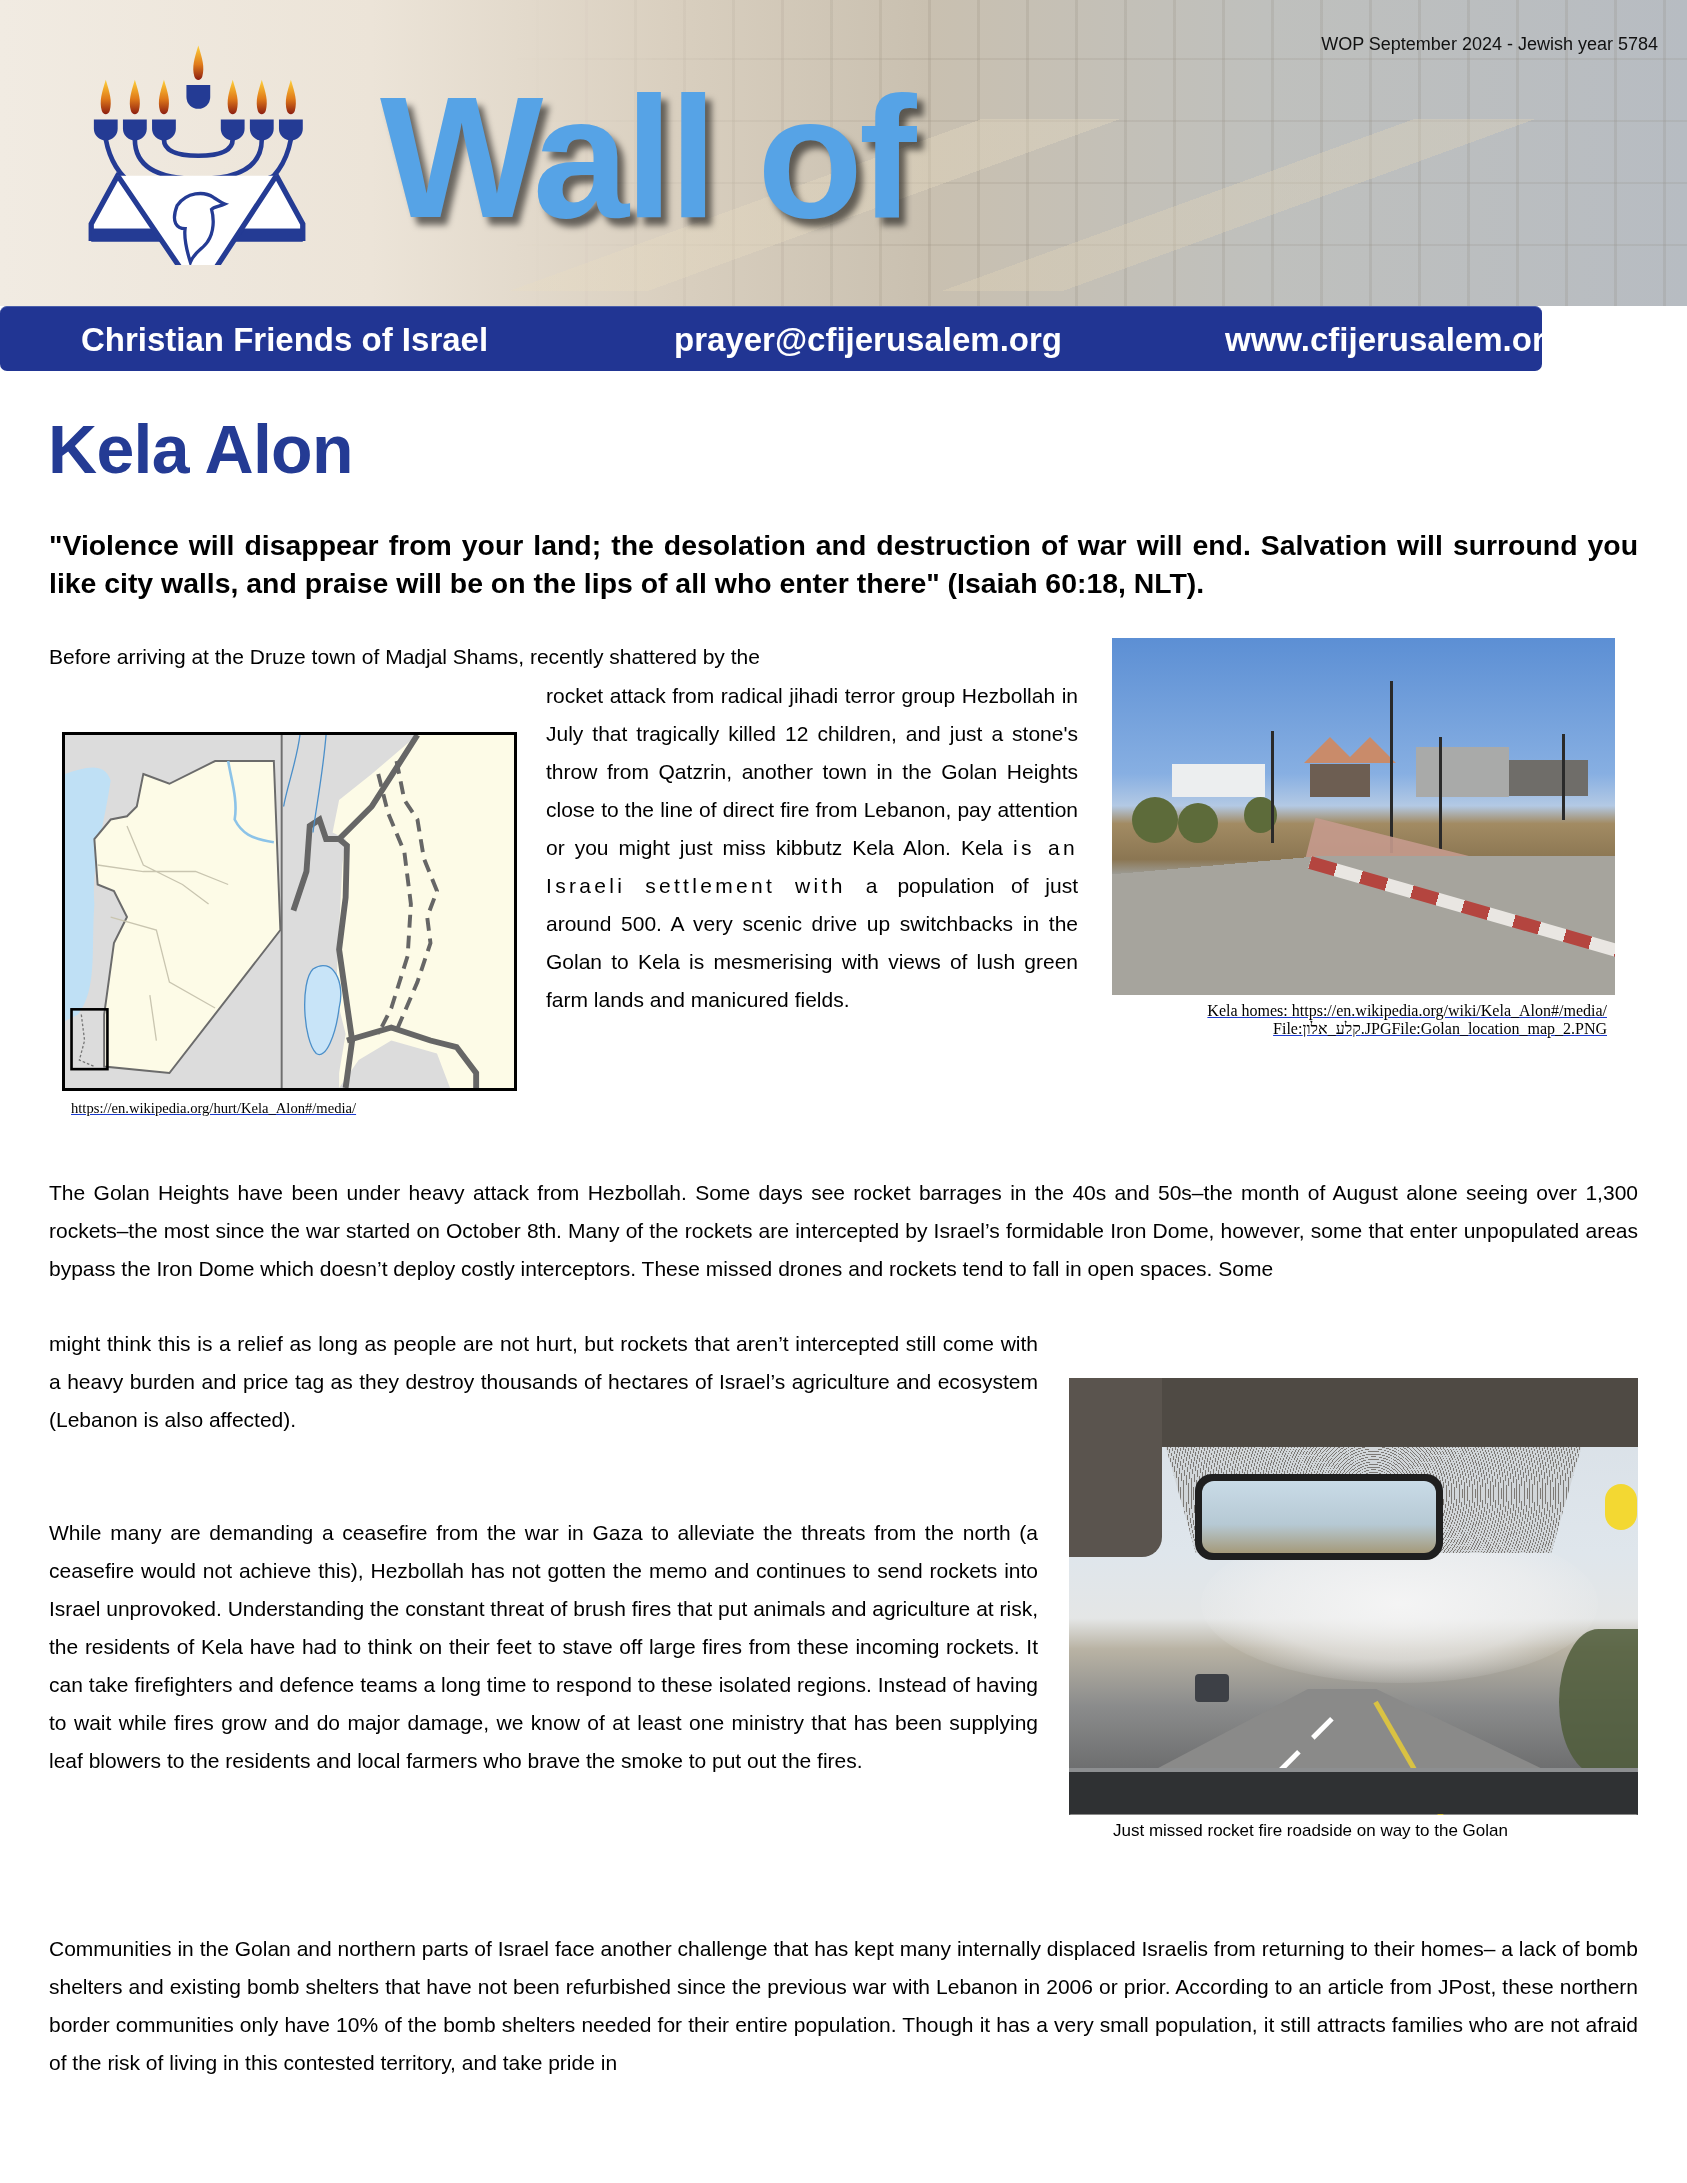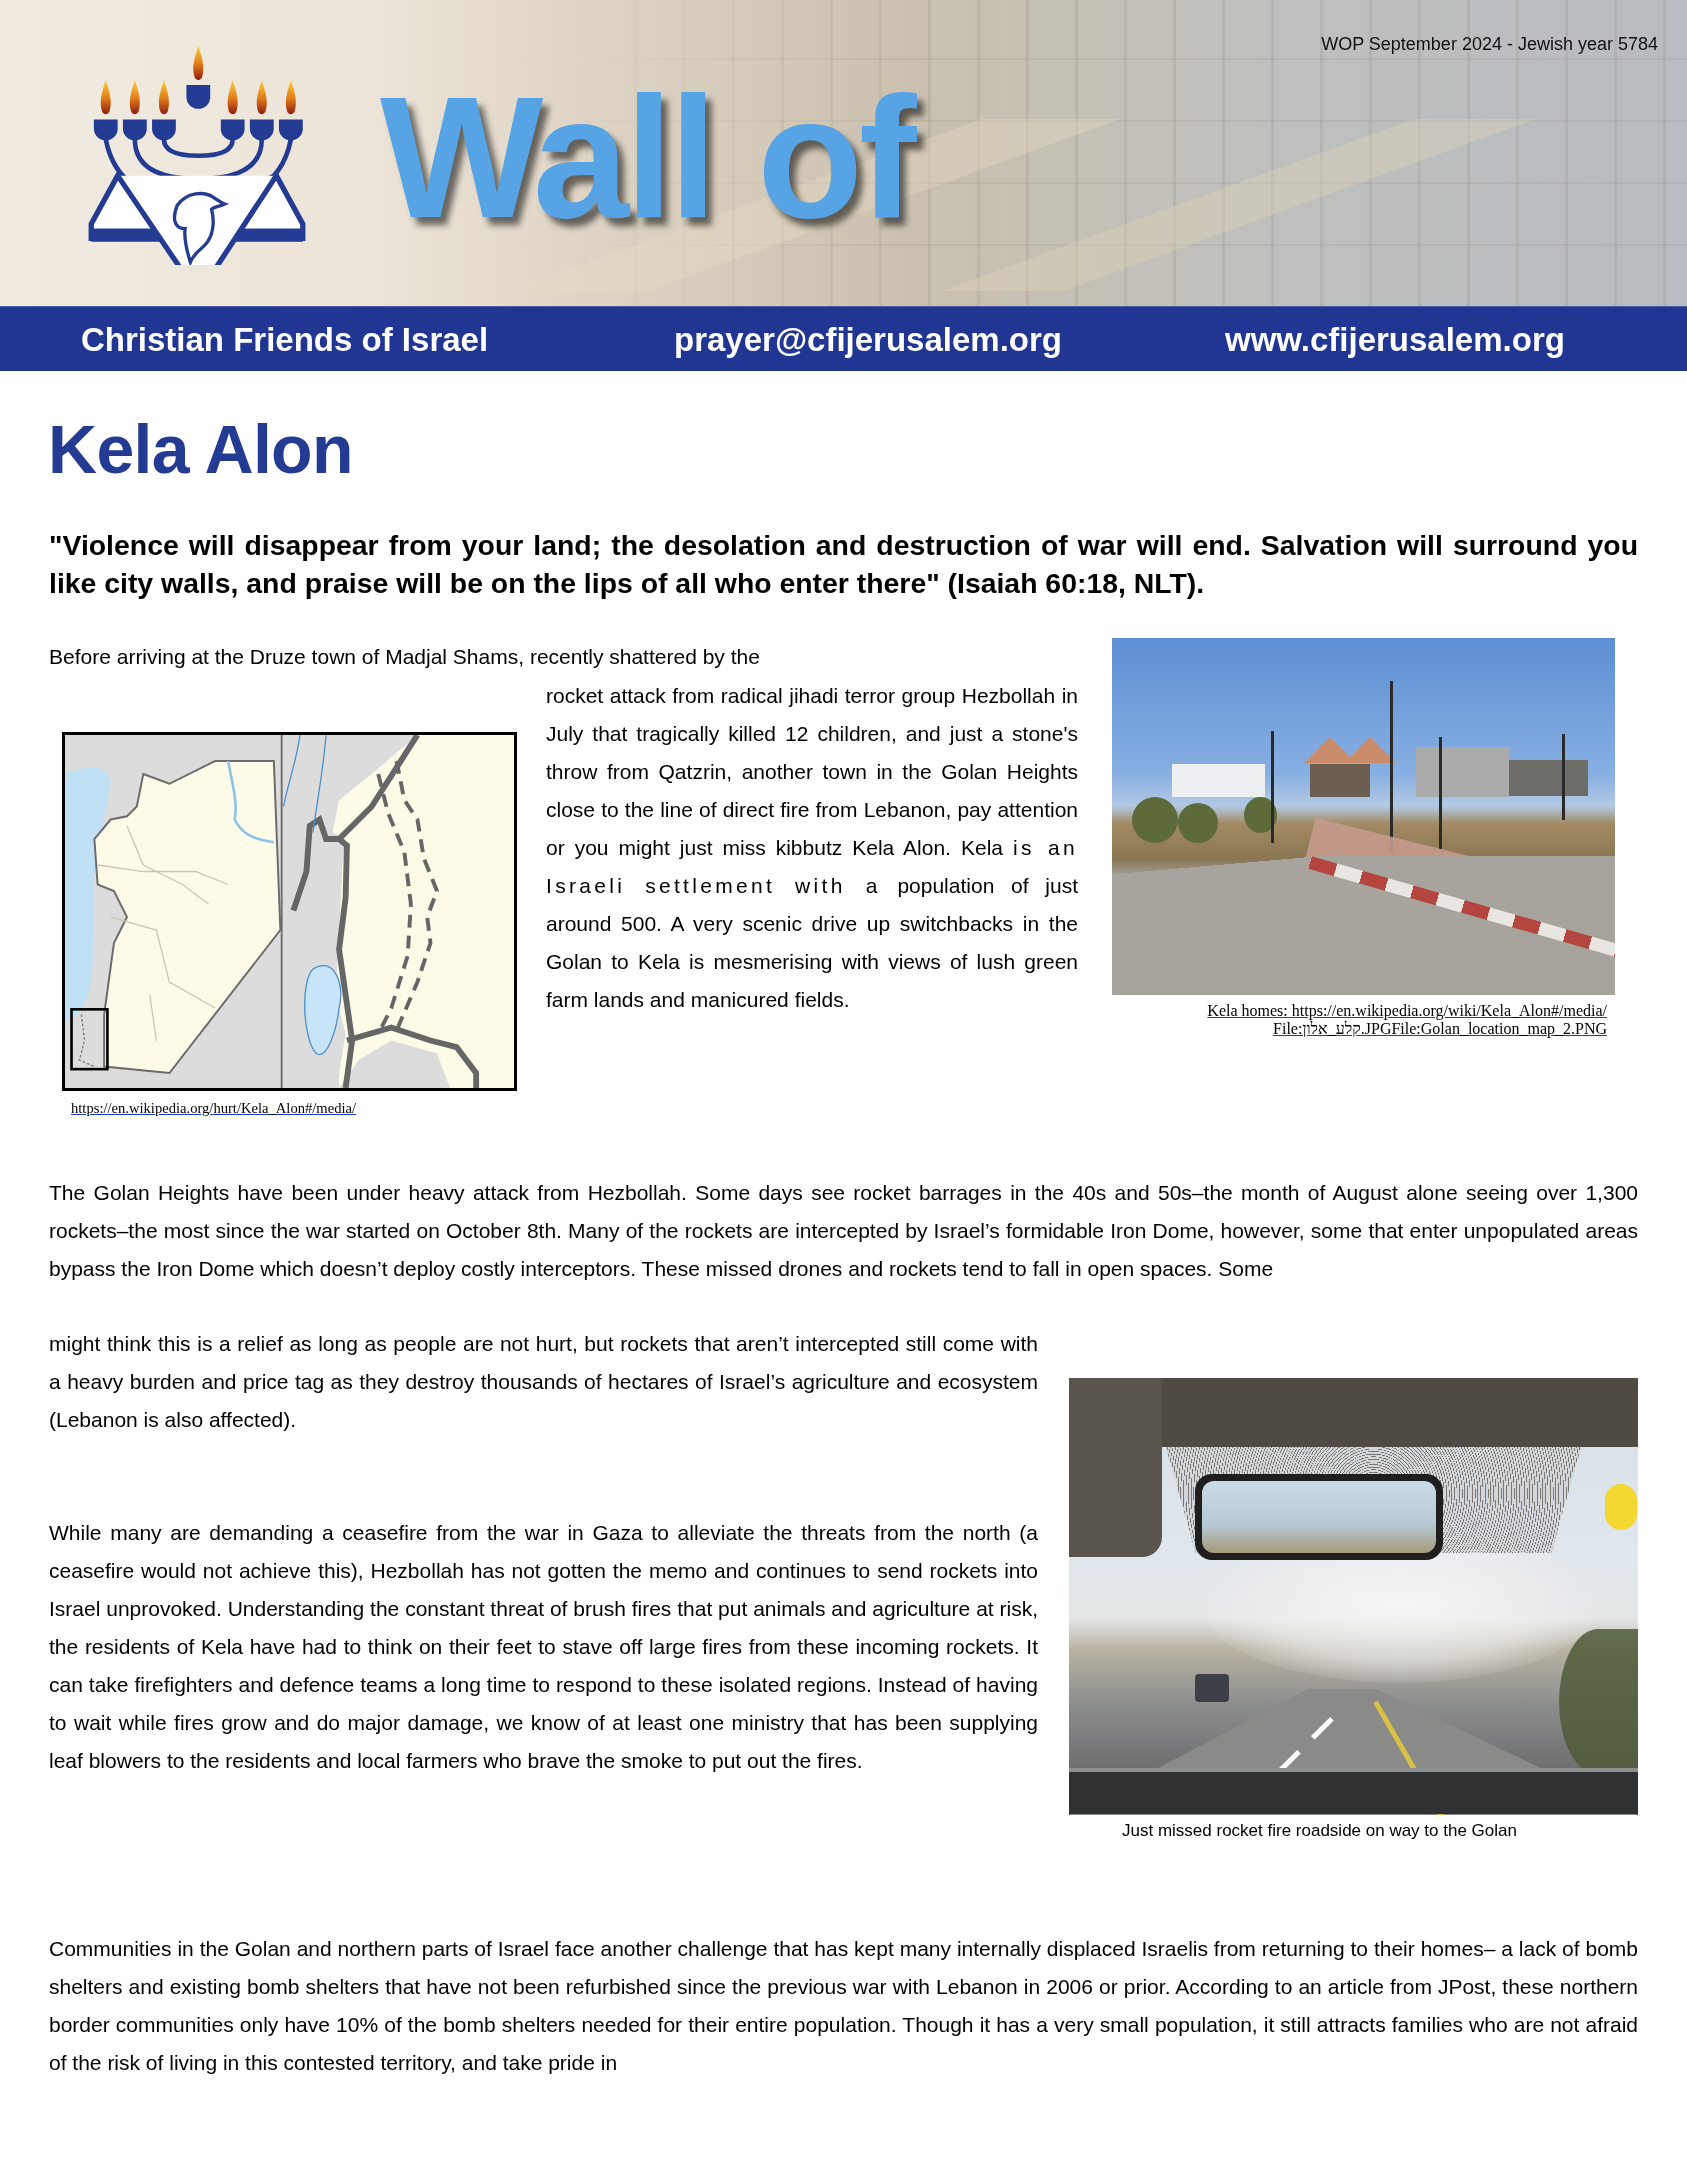--- a/index.html
+++ b/index.html
@@ -20,22 +20,22 @@
 
   .logo { position: absolute; left: 78px; top: 40px; width: 238px; height: 225px; }
 
   .title-wall { position: absolute; left: 380px; top: 71px; font-size: 173px; font-weight: 700;
     color: #56a3e6; letter-spacing: -4px; line-height: 1;
     text-shadow: 6.6px 8px 6.6px rgba(0,0,0,.55); }
   .title-prayer { position: absolute; left: 1059px; top: 73px; font-size: 173px; font-style: italic;
     color: #233b97; letter-spacing: -2.6px; line-height: 1; font-weight: 400; }
   .issue-line { position: absolute; right: 29px; top: 34px; font-size: 18px; color: #111; }
 
-  .band { position: absolute; left: 0; top: 306px; width: 1687px; height: 65px; background: #213593;
-    border-top: 1.3px solid #4c5fa9; display: flex; align-items: center; }
+  .band { position: absolute; left: 0; top: 306px; width: 1542px; height: 65px; background: #213593;
+    border-top: 1.3px solid #4c5fa9; display: flex; align-items: center; border-radius: 7px; }
   .band span { position: absolute; top: 16px; color: #ffffff; font-weight: 700; font-size: 33px; line-height: 1; }
   .band .b1 { left: 81px; }
   .band .b2 { left: 674px; }
   .band .b3 { left: 1225px; }
 
   
   .page-title { position: absolute; left: 48px; top: 410px; font-size: 68px; font-weight: 700; color: #243b94; letter-spacing: -0.7px; }
 
   .quote { position: absolute; left: 49px; top: 526px; width: 1589px; font-size: 28.4px; font-weight: 700;
     line-height: 38px; text-align: justify; }
@@ -87,21 +87,21 @@
     background: #1f1f1f; padding: 6.6px; }
   .photo2 .mirror .in { width: 100%; height: 100%; border-radius: 12px; background: linear-gradient(180deg, #c9dbe7 0%, #b6c9d4 60%, #a59a7a 100%); }
   .photo2 .road { position: absolute; left: 0; top: 311px; width: 569px; height: 126px; background: #8a8a89;
     clip-path: polygon(42% 0, 54% 0, 100% 100%, 0 100%); }
   .photo2 .yline { position: absolute; left: 304px; top: 324px; width: 5.3px; height: 139px; background: #d9c243; transform: rotate(-30deg); transform-origin: top; }
   .photo2 .dash { position: absolute; width: 5.3px; height: 26.5px; background: #ffffff; transform: rotate(45deg); }
   .photo2 .dash-board { position: absolute; left: 0; top: 390px; width: 569px; height: 46px; background: #2f3133; border-top: 4px solid #8d8f91; }
   .photo2 .sticker { position: absolute; right: 1.3px; top: 106px; width: 32px; height: 46px; border-radius: 16px; background: #f3d832; }
   .photo2 .car { position: absolute; left: 126px; top: 296px; width: 34px; height: 28px; background: #3d4046; border-radius: 4px; }
   .photo2 .bush { position: absolute; right: 0; top: 251px; width: 79px; height: 146px; border-radius: 50% 0 0 50%; background: #4f5c3a; opacity: .85; }
-  .photo2-caption { position: absolute; left: 1113px; top: 1821px; font-size: 17px; color: #000; margin-left: 9px; }
+  .photo2-caption { position: absolute; left: 1113px; top: 1821px; font-size: 17px; color: #000; }
 </style>
 </head>
 <body>
 
 <header class="header">
   <div class="stones"></div>
   <div class="ledge"></div>
 
   <div class="logo">
     <svg viewBox="0 0 360 340" width="238" height="225">

